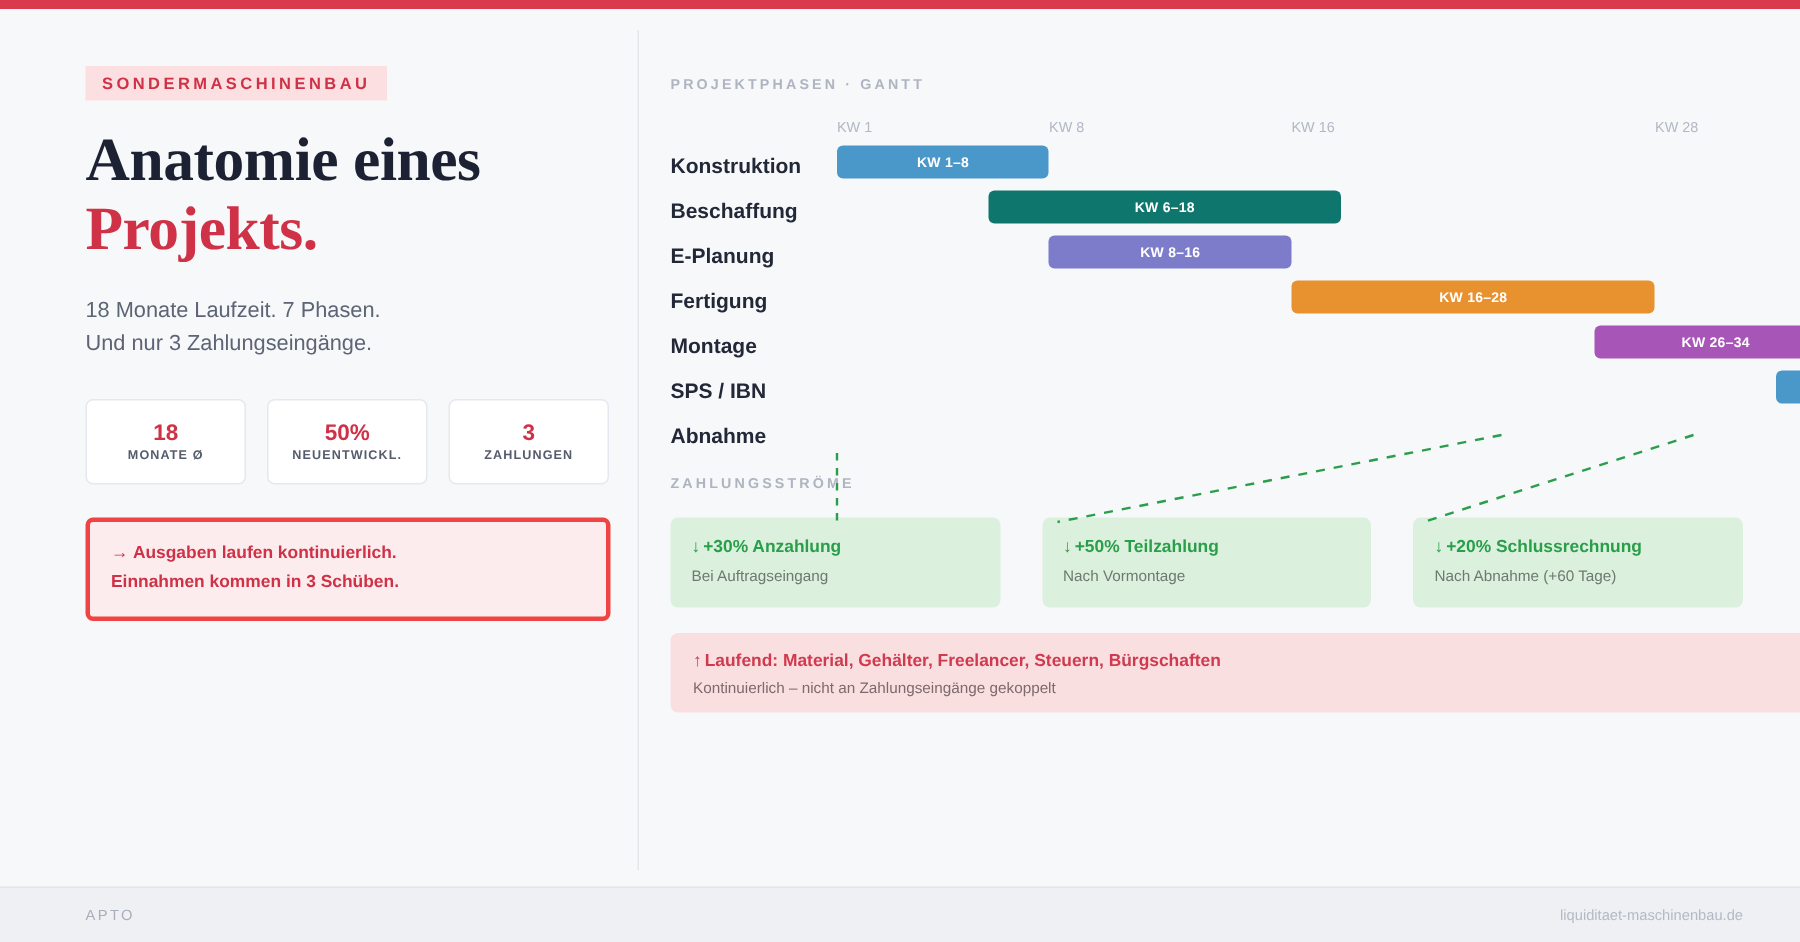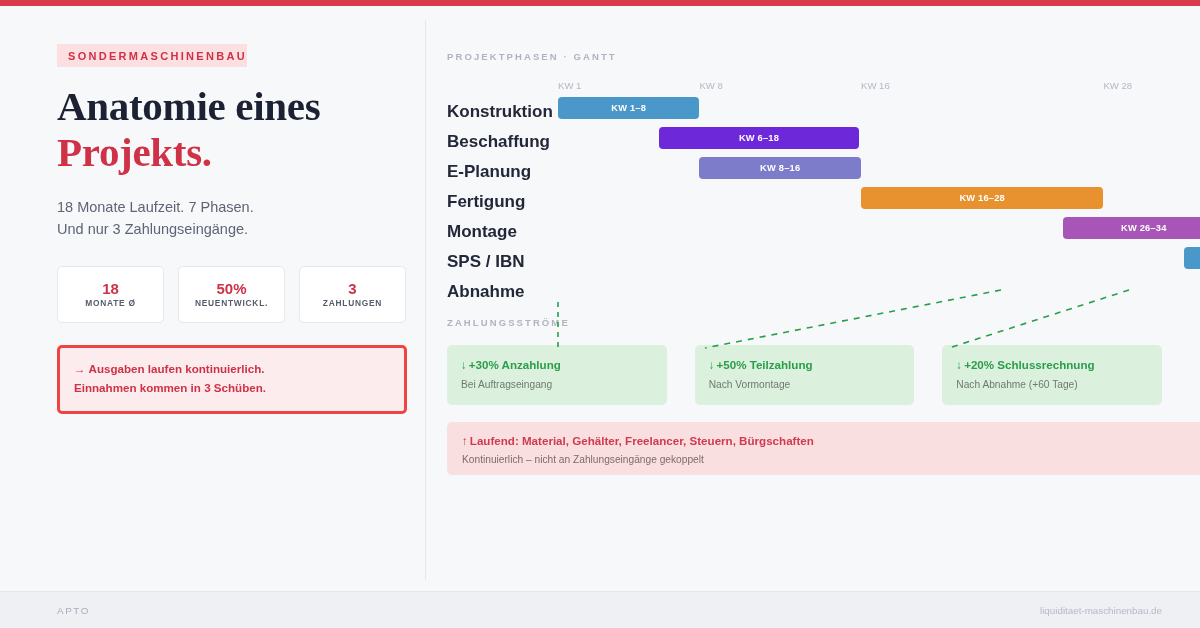--- a/index.html
+++ b/index.html
@@ -52,21 +52,21 @@
     width: 350px;
   }
 
   .eyebrow {
     display: inline-block;
     background: #fbdfe1;
     color: #cf3146;
     font-size: 11px;
     font-weight: bold;
     letter-spacing: 2.3px;
-    padding: 6px 0 5px 11px;
+    padding: 6px 11px 5px 11px;
     margin-top: 38px;
   }
 
   .headline {
     font-family: "Liberation Serif", serif;
     font-weight: bold;
     font-size: 41px;
     line-height: 1.12;
     color: #1c2233;
     margin-top: 17px;
@@ -168,21 +168,21 @@
   }
 
   .row {
     position: relative;
     height: 30px;
   }
   .row-label {
     position: absolute;
     left: 0;
     top: 8px;
-    font-size: 17px;
+    font-size: 14px;
     font-weight: bold;
     color: #232838;
     white-space: nowrap;
   }
   .bar {
     position: absolute;
     top: 3px;
     height: 22px;
     border-radius: 4px;
     display: flex;
@@ -346,21 +346,21 @@
         </div>
       <div id="gantt-rows">
           <div class="row">
             <div class="row-label">Konstruktion</div>
             <div class="bar" style="left: 111px; width: 141.4px; background: rgb(74, 151, 201);">
               <span class="bar-text">KW 1–8</span>
             </div>
           </div>
           <div class="row">
             <div class="row-label">Beschaffung</div>
-            <div class="bar" style="left: 212px; width: 200px; background: #6d28d9;">
+            <div class="bar" style="left: 212px; width: 235px; background: #0f766e;">
               <span class="bar-text">KW 6–18</span>
             </div>
           </div>
           <div class="row">
             <div class="row-label">E-Planung</div>
             <div class="bar" style="left: 252.4px; width: 161.6px; background: rgb(125, 124, 203);">
               <span class="bar-text">KW 8–16</span>
             </div>
           </div>
           <div class="row">

